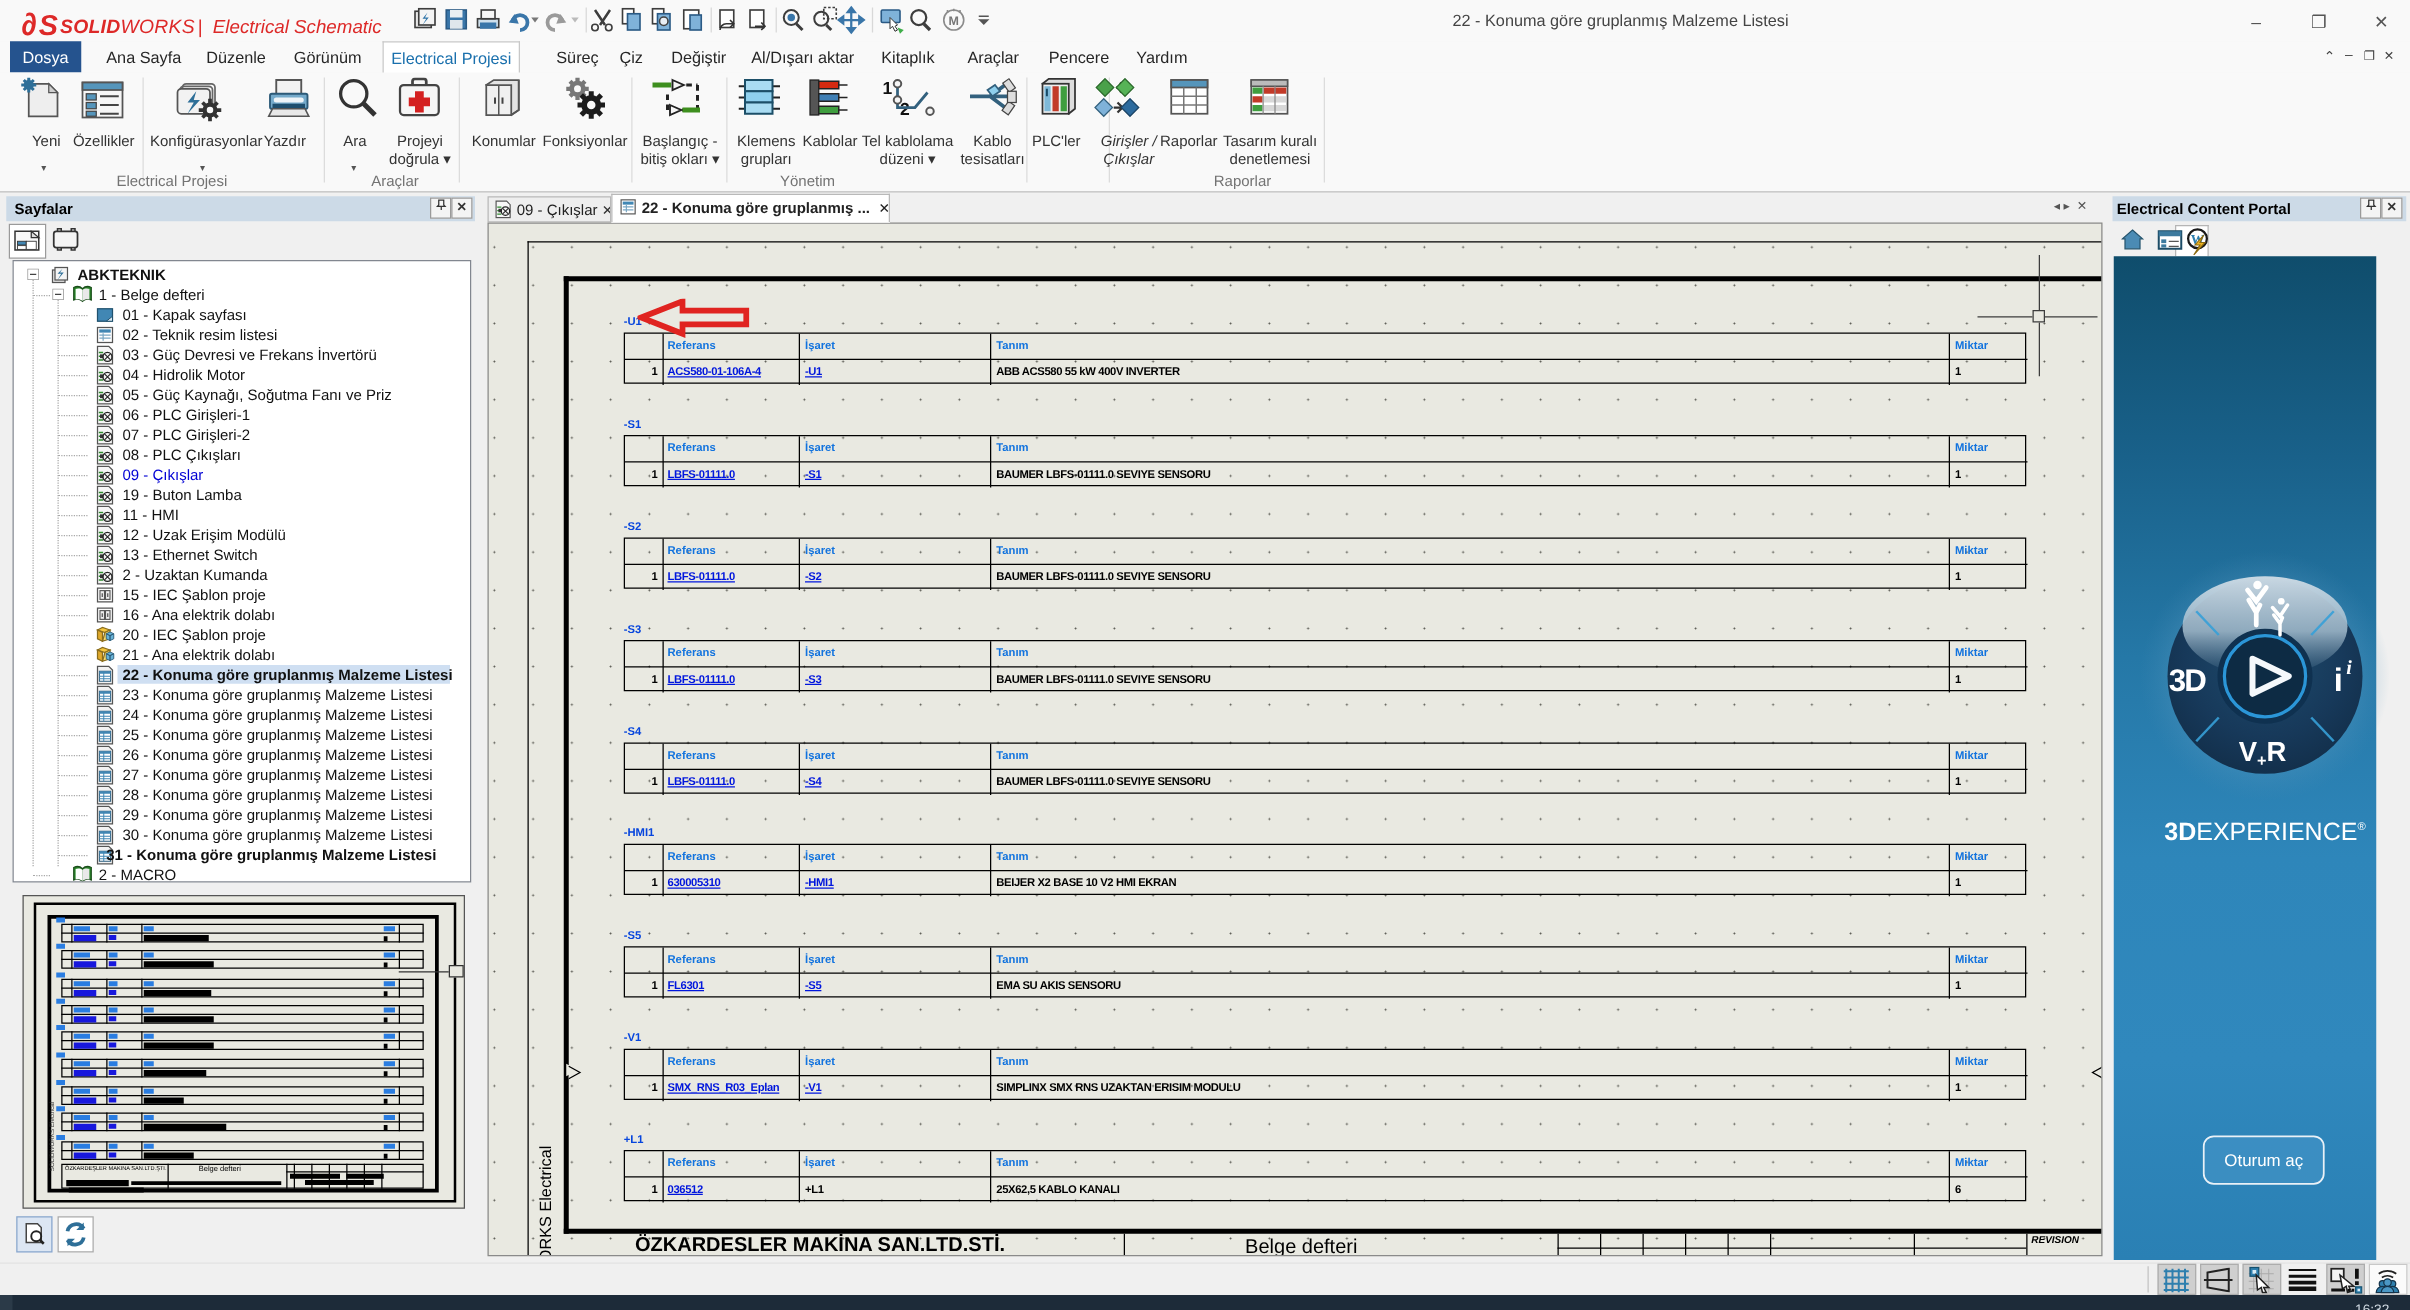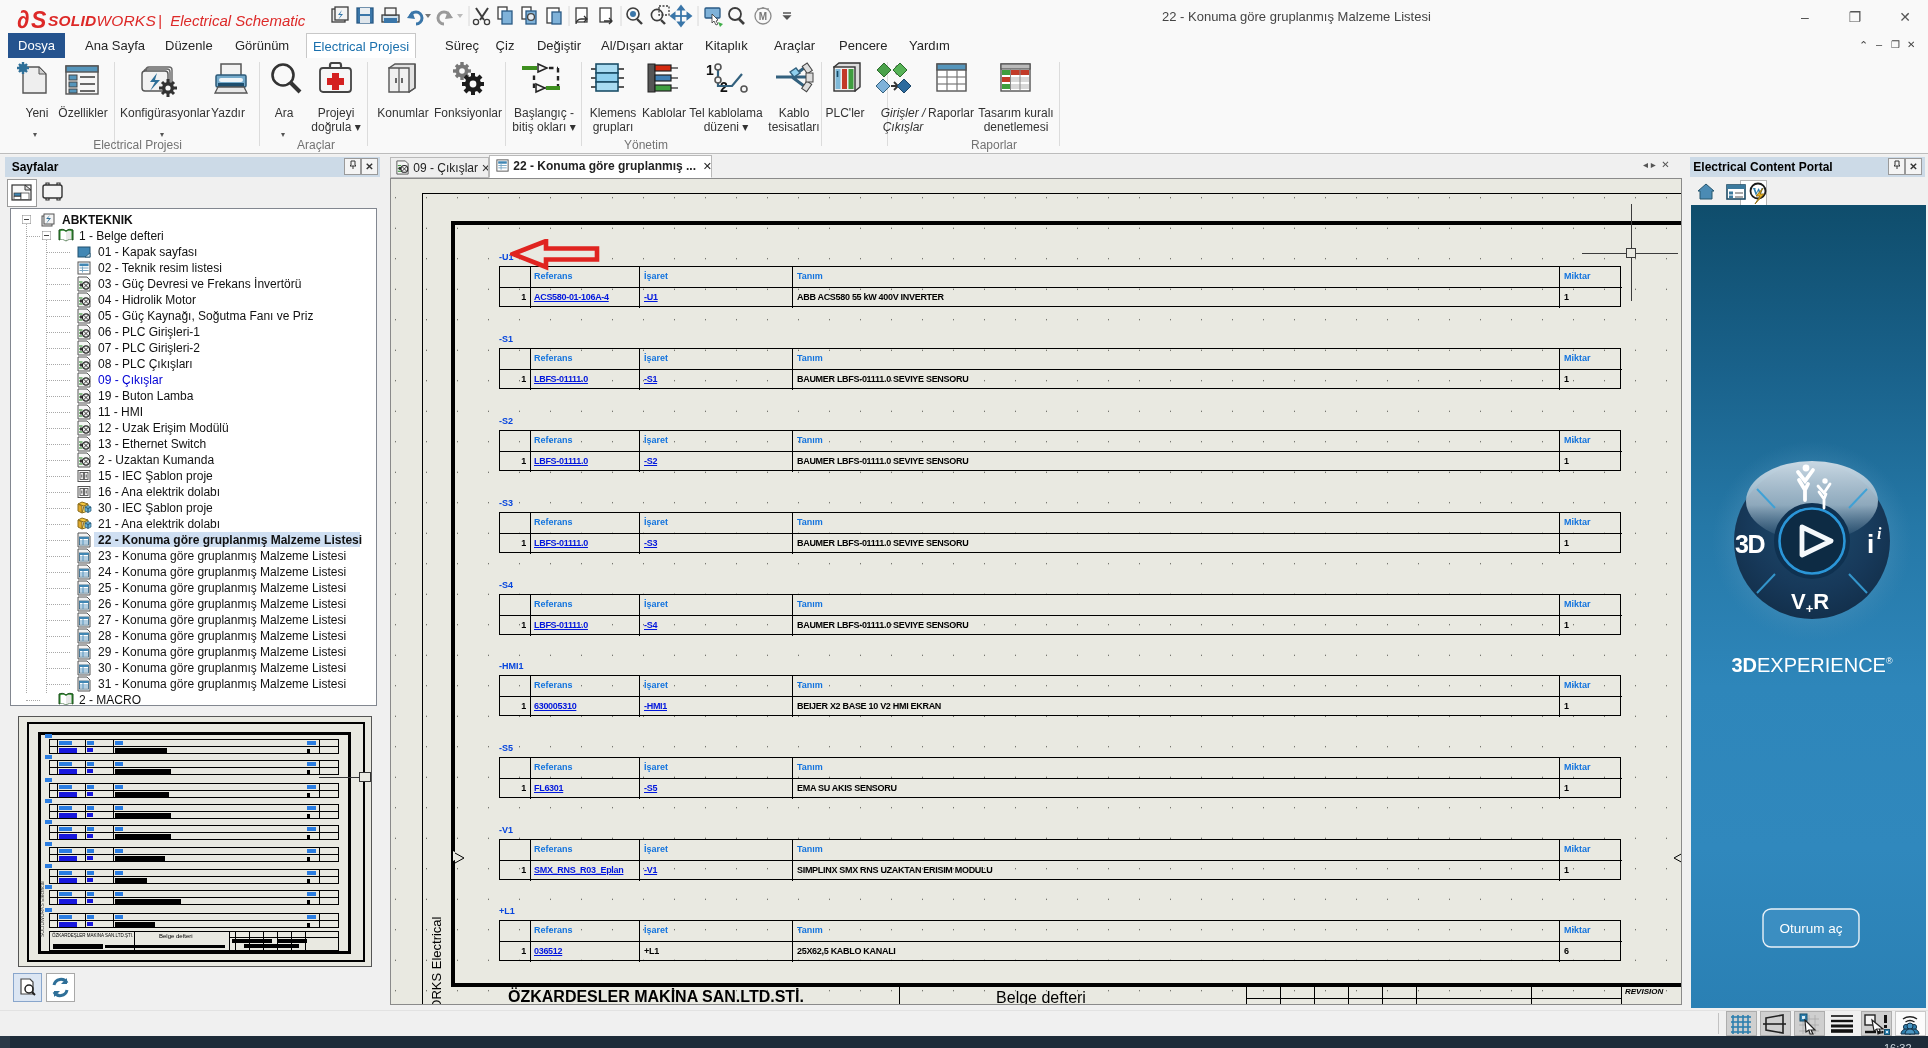--- a/index.html
+++ b/index.html
@@ -50,21 +50,21 @@
 .glab { color:#0645dd; font-weight:bold; font-size:9px; }
 .tbl { width:1122px; height:41px; border:1px solid #000; }
 .tv { position:absolute; top:0; width:1px; height:41px; background:#000; }
 .th { position:absolute; left:0; width:1122px; height:1px; background:#000; }
 .hdr { position:absolute; color:#1273de; font-weight:bold; font-size:9px; }
 .cell { position:absolute; color:#000; font-weight:bold; font-size:9px; letter-spacing:-0.3px; }
 .lnk { position:absolute; color:#0016dd; font-weight:bold; font-size:9px; letter-spacing:-0.3px; text-decoration:underline; }
 
 
 #rightpanel { position:absolute; left:1689px; top:155px; width:239px; height:855px; background:#f0f0f0; }
-#rpblue { position:absolute; left:2px; top:50px; width:235px; height:803px;
+#rpblue { position:absolute; left:2px; top:50px; width:210px; height:803px;
   background:linear-gradient(180deg,#0f4d6c 0%, #19618a 20%, #2578a7 40%, #2e86ba 60%, #3088bd 80%, #2a80b4 100%); }
 
 
 #statusbar { position:absolute; left:0; top:1010px; width:1928px; height:26px; background:#f0f0f0; border-top:1px solid #e2e2e2; }
 #coordbox { position:absolute; left:1113px; top:0px; width:584px; height:25px; background:#f5f5f5; border:1px solid #bdbdbd; font-size:12px; color:#333; line-height:24px; padding-left:7px; }
 .sbtn { position:absolute; top:0px; width:31px; height:25px; border:1px solid #adadad; background:#cfcfcf; }
 #taskbar { position:absolute; left:0; top:1036px; width:1928px; height:12px; background:#1d2b39; }
 </style>
 </head>
 <body>
@@ -576,21 +576,21 @@
       <div class="trow" style="left:87px;top:259px;">15 - IEC Şablon proje</div>
       <div class="abs" style="left:35px;top:283px;width:24px;border-top:1px dotted #a8a8a8;"></div>
       <svg class="abs" width="16" height="16" style="left:65px;top:275px">
           <use href="#sym-panel"></use>
         </svg>
       <div class="trow" style="left:87px;top:275px;">16 - Ana elektrik dolabı</div>
       <div class="abs" style="left:35px;top:299px;width:24px;border-top:1px dotted #a8a8a8;"></div>
       <svg class="abs" width="16" height="16" style="left:65px;top:291px">
           <use href="#sym-part"></use>
         </svg>
-      <div class="trow" style="left:87px;top:291px;">30 - IEC Şablon proje</div>
+      <div class="trow" style="left:87px;top:291px;">20 - IEC Şablon proje</div>
       <div class="abs" style="left:35px;top:315px;width:24px;border-top:1px dotted #a8a8a8;"></div>
       <svg class="abs" width="16" height="16" style="left:65px;top:307px">
           <use href="#sym-part"></use>
         </svg>
       <div class="trow" style="left:87px;top:307px;">21 - Ana elektrik dolabı</div>
       <div class="abs" style="left:35px;top:331px;width:24px;border-top:1px dotted #a8a8a8;"></div>
       <div class="abs" style="left:83px;top:323px;width:266px;height:15px;background:#cfdff2;"></div>
       <svg class="abs" width="16" height="16" style="left:65px;top:323px">
           <use href="#sym-bom"></use>
         </svg>
@@ -632,21 +632,21 @@
       <div class="trow" style="left:87px;top:435px;">29 - Konuma göre gruplanmış Malzeme Listesi</div>
       <div class="abs" style="left:35px;top:459px;width:24px;border-top:1px dotted #a8a8a8;"></div>
       <svg class="abs" width="16" height="16" style="left:65px;top:451px">
           <use href="#sym-bom"></use>
         </svg>
       <div class="trow" style="left:87px;top:451px;">30 - Konuma göre gruplanmış Malzeme Listesi</div>
       <div class="abs" style="left:35px;top:475px;width:24px;border-top:1px dotted #a8a8a8;"></div>
       <svg class="abs" width="16" height="16" style="left:65px;top:467px">
           <use href="#sym-bom"></use>
         </svg>
-      <div class="trow" style="left:87px;top:467px;">31 - Konuma göre gruplanmış Malzeme Listesi</div>
+      <div class="trow" style="left:74px;top:467px;font-weight:bold;">31 - Konuma göre gruplanmış Malzeme Listesi</div>
       <div class="abs" style="left:15px;top:491px;width:14px;border-top:1px dotted #a8a8a8;"></div>
       <svg class="abs" width="16" height="16" style="left:47px;top:483px">
           <use href="#sym-book"></use>
         </svg>
       <div class="trow" style="left:68px;top:483px;">2 - MACRO</div>
     </div>
     <div id="thumbbox">
       <div class="abs" style="left:8px;top:5px;width:338px;height:240px;border:2px solid #000;"></div>
       <div class="abs" style="left:19px;top:15px;width:313px;height:222px;border:3px solid #000;"></div>
       <div class="abs" style="left:26px;top:17px;width:7px;height:4px;background:#2a7de1;"></div>

